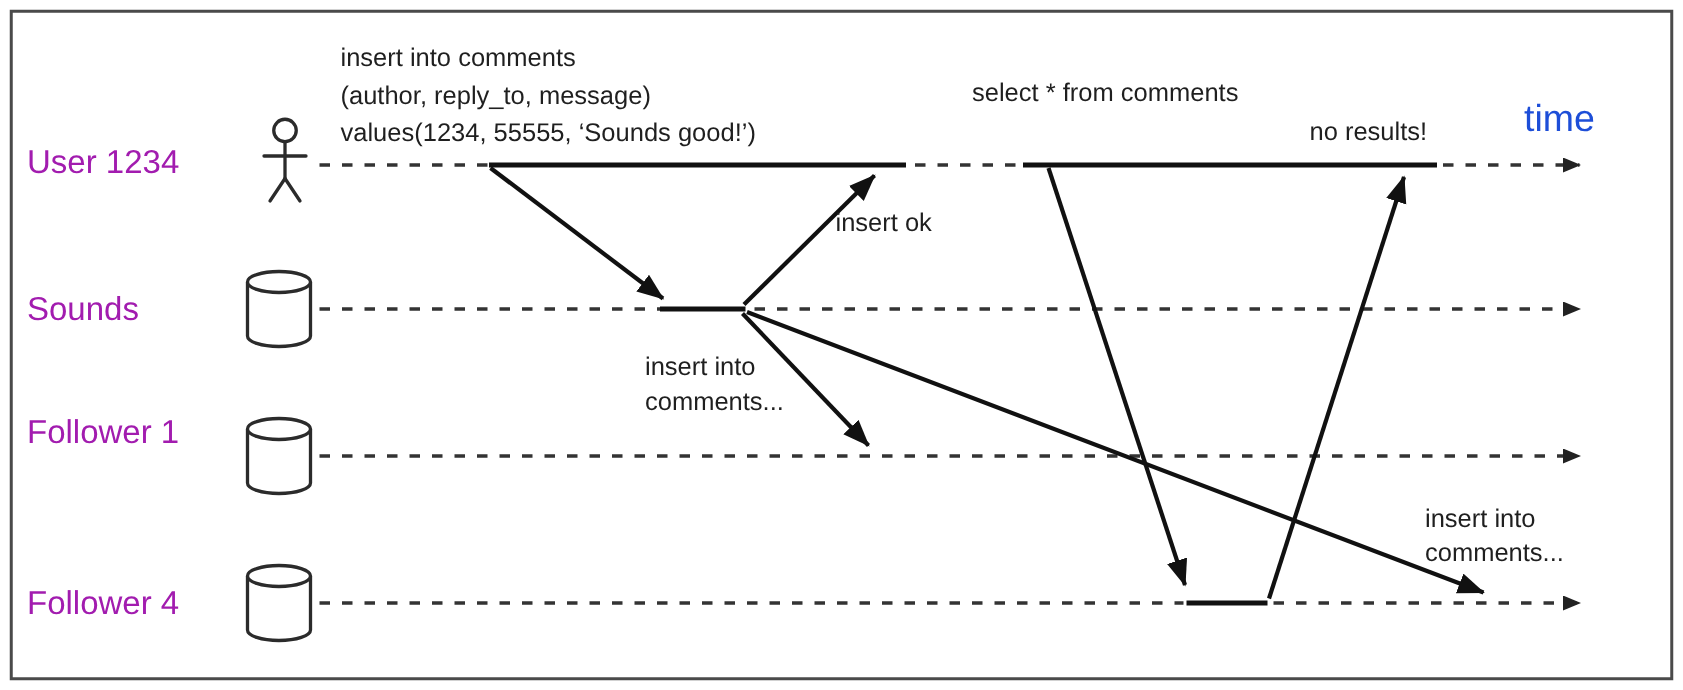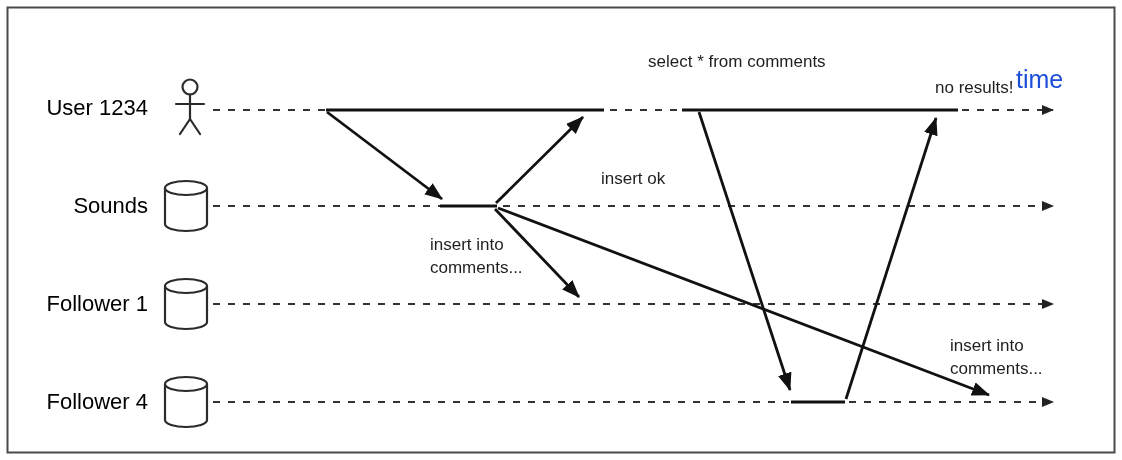--- a/index.html
+++ b/index.html
@@ -3,29 +3,29 @@
 <meta charset="utf-8">
 <style>
   html,body{margin:0;padding:0;background:#ffffff;}
   .stage{
     position:relative;width:1122px;height:460px;background:#ffffff;
     font-family:"Liberation Sans",sans-serif;color:#1f1f1f;overflow:hidden;
   }
   .stage svg{position:absolute;left:0;top:0;}
   .txt{position:absolute;white-space:nowrap;font-size:17px;line-height:25px;}
   .lane-label{
-    position:absolute;left:18px;width:130px;text-align:right;
-    font-size:22px;line-height:28px;color:#000000;
+    position:absolute;left:18px;width:130px;text-align:left;
+    font-size:22px;line-height:28px;color:#a21caf;
   }
-  .lbl-user{top:94px;} .lbl-leader{top:192px;} .lbl-f1{top:290px;} .lbl-f2{top:388px;}
+  .lbl-user{top:94px;} .lbl-leader{top:192px;} .lbl-f1{top:274px;} .lbl-f2{top:388px;}
   .insert-query{left:227px;top:26px;}
   .select-query{left:648px;top:49px;text-align:center;}
-  .no-results{left:935px;top:75px;text-align:right;}
+  .no-results{left:873px;top:75px;text-align:right;}
   .time-label{left:1016px;top:64px;font-size:25px;line-height:30px;color:#1d4ed8;}
-  .insert-ok{left:557px;top:166px;margin-left:44px;}
+  .insert-ok{left:557px;top:136px;}
   .repl-f1{left:430px;top:233px;line-height:23px;}
   .repl-f2{left:950px;top:334px;line-height:23px;}
 </style>
 </head>
 <body>
 
 <div class="stage">
 
   <svg width="1122" height="460" viewBox="0 0 1122 460">
     <defs>
@@ -96,20 +96,25 @@
         <ellipse cx="186" cy="384" rx="21" ry="7"></ellipse>
       </g>
     </g>
   </svg>
 
   <div class="lane-label lbl-user">User 1234</div>
   <div class="lane-label lbl-leader">Sounds</div>
   <div class="lane-label lbl-f1">Follower 1</div>
   <div class="lane-label lbl-f2">Follower 4</div>
 
+  <div class="txt insert-query">
+    <div>insert into comments</div>
+    <div>(author, reply_to, message)</div>
+    <div>values(1234, 55555, ‘Sounds good!’)</div>
+  </div>
 
   <div class="txt select-query">
     <div>select * from comments</div>
   </div>
 
   <div class="txt insert-ok">insert ok</div>
   <div class="txt no-results">no results!</div>
   <div class="txt time-label">time</div>
 
   <div class="txt repl-f1">

